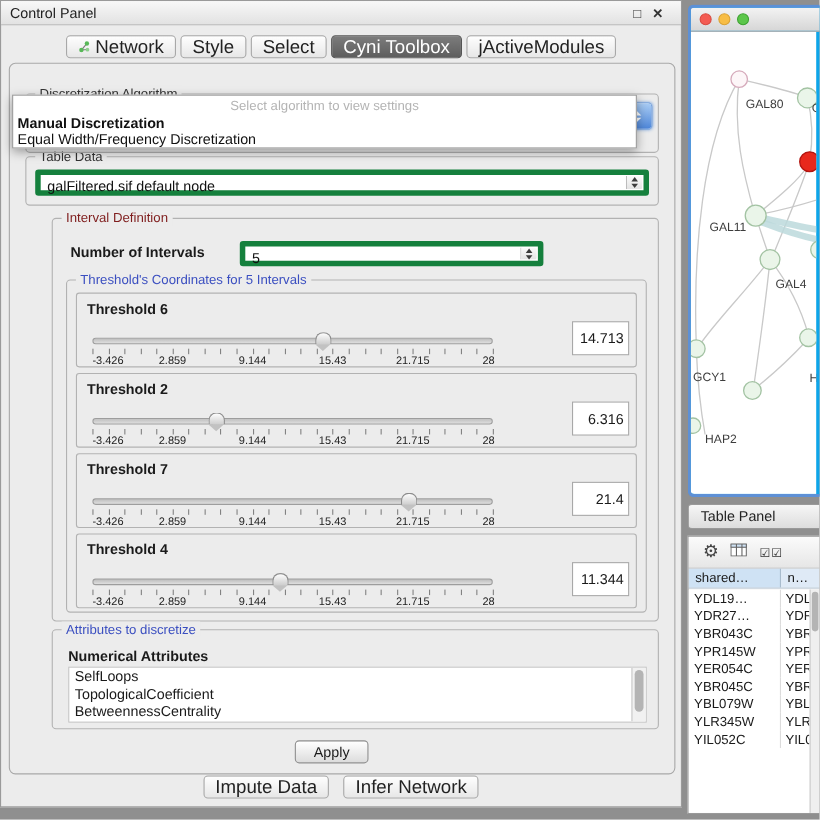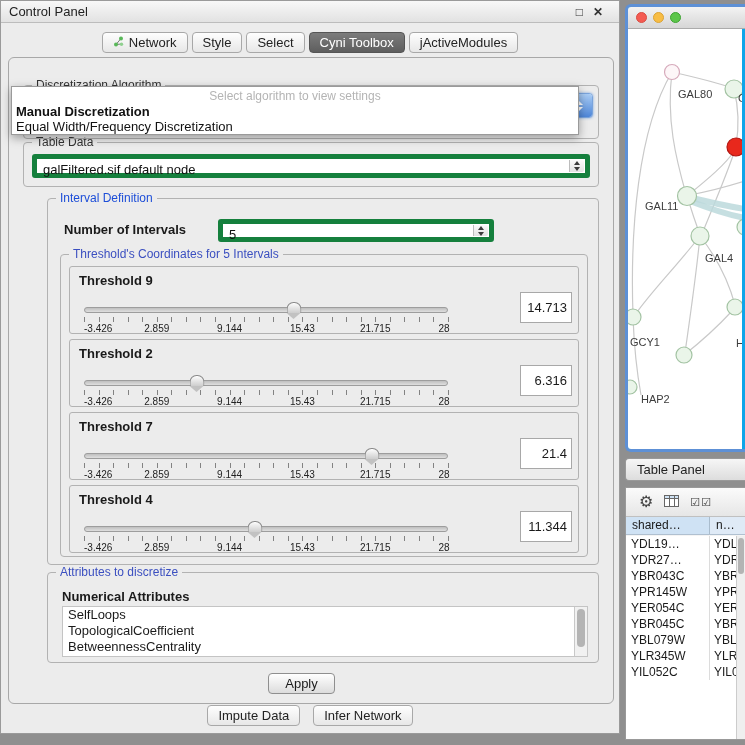--- a/index.html
+++ b/index.html
@@ -18,31 +18,31 @@
   .titlebar { height:22px; background:linear-gradient(#f8f8f8,#e2e2e2);
     border-bottom:1px solid #bcbcbc; display:flex; align-items:center;
     padding:0 8px; font-size:13px; color:#222; }
   .wicons { margin-left:auto; display:flex; gap:10px; margin-right:8px;
     font-size:12px; color:#333; }
   .wicons span { cursor:default; }
 
   #top-tabs { position:absolute; top:31px; left:0; width:618px; display:flex;
     justify-content:center; gap:4px; z-index:2; }
   .tab { height:21px; padding:0 10px; display:flex; align-items:center; gap:5px;
-    font-size:13px; background:linear-gradient(#fefefe,#e7e7e7);
+    font-size:17px; background:linear-gradient(#fefefe,#e7e7e7);
     border:1px solid #a8a8a8; border-radius:4px; color:#222; white-space:nowrap; }
   .tab.selected { background:linear-gradient(#7c7c7c,#5e5e5e); color:#fff; border-color:#555; }
 
   #content-frame { position:absolute; left:7px; top:56px; width:606px; height:647px;
     border:1px solid #a8a8a8; border-radius:6px; background:#ececec; }
 
   .group { position:absolute; border:1px solid #b2b2b2; border-radius:4px; }
   .group-title { position:absolute; top:-8px; left:8px; background:#ececec;
     padding:0 4px; font-size:12px; color:#333; white-space:nowrap; }
-  .group-title.green { color:#1d4ed8; }
+  .group-title.green { color:#7f1d1d; }
   .group-title.blue { color:#3b4fc0; }
 
   #algo-group { left:22px; top:84px; width:576px; height:54px; z-index:1; }
 
   #algo-combo { position:absolute; left:30px; top:92px; width:562px; height:25px;
     background:#fff; border:1px solid #7aa4dc; border-radius:4px;
     box-shadow:0 0 3px #7aa4dc; z-index:5; }
   .combo-stepper-blue { position:absolute; right:0; top:0; bottom:0; width:27px;
     background:linear-gradient(#a9ccf4,#4e86d8); border-radius:0 3px 3px 0;
     display:flex; flex-direction:column; align-items:center; justify-content:center; gap:2px; }
@@ -229,21 +229,21 @@
       <span class="combo-text">5</span>
       <span class="combo-stepper">
         <i class="arr-up"></i>
         <i class="arr-down"></i>
       </span>
     </div>
     <div id="thresholds-group" class="group">
       <span class="group-title blue">Threshold's Coordinates for 5 Intervals</span>
       <div id="thresholds">
           <div class="tbox">
-            <div class="tlabel">Threshold 9</div>
+            <div class="tlabel">Threshold 6</div>
             <div class="slider">
               <div class="track"></div>
               <div class="thumb" style="left: 57.7197%;"></div>
               <div class="ticks">
                 <i style="left: 0%;"></i>
                 <i style="left: 4%;"></i>
                 <i style="left: 8%;"></i>
                 <i style="left: 12%;"></i>
                 <i style="left: 16%;"></i>
                 <i style="left: 20%;"></i>

